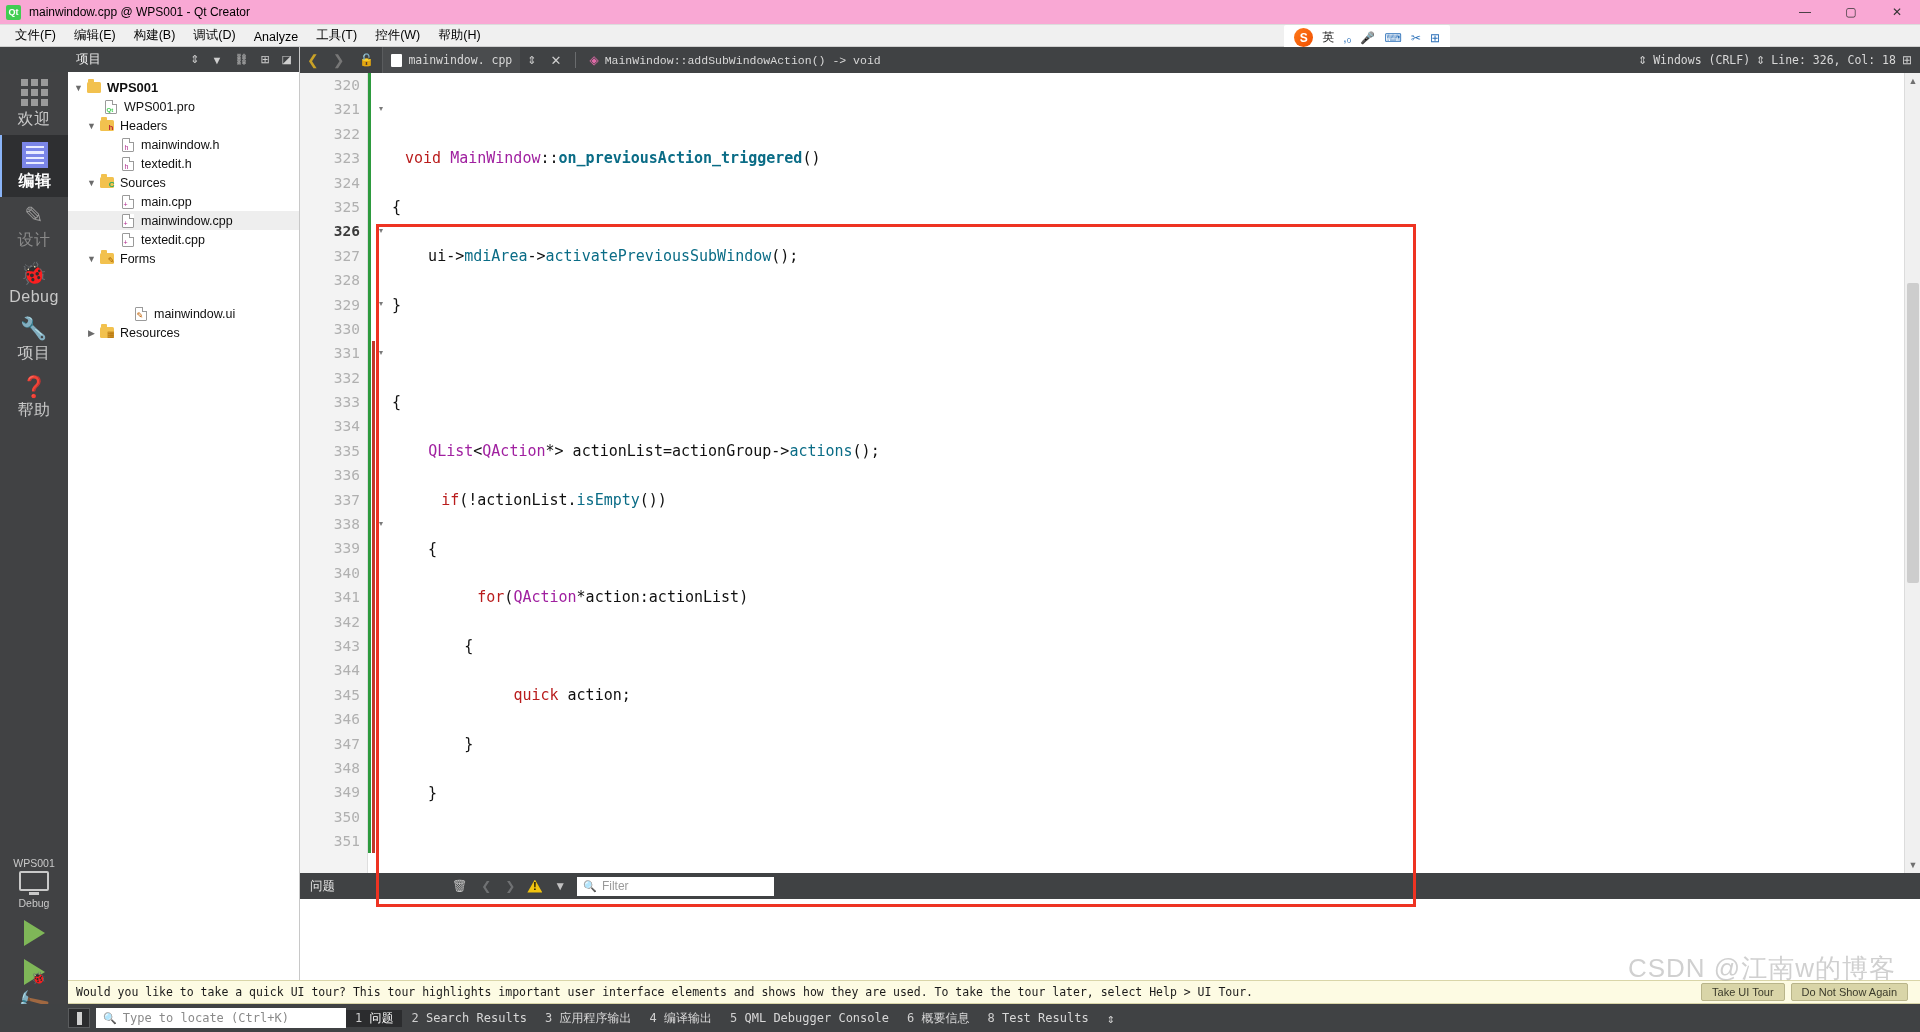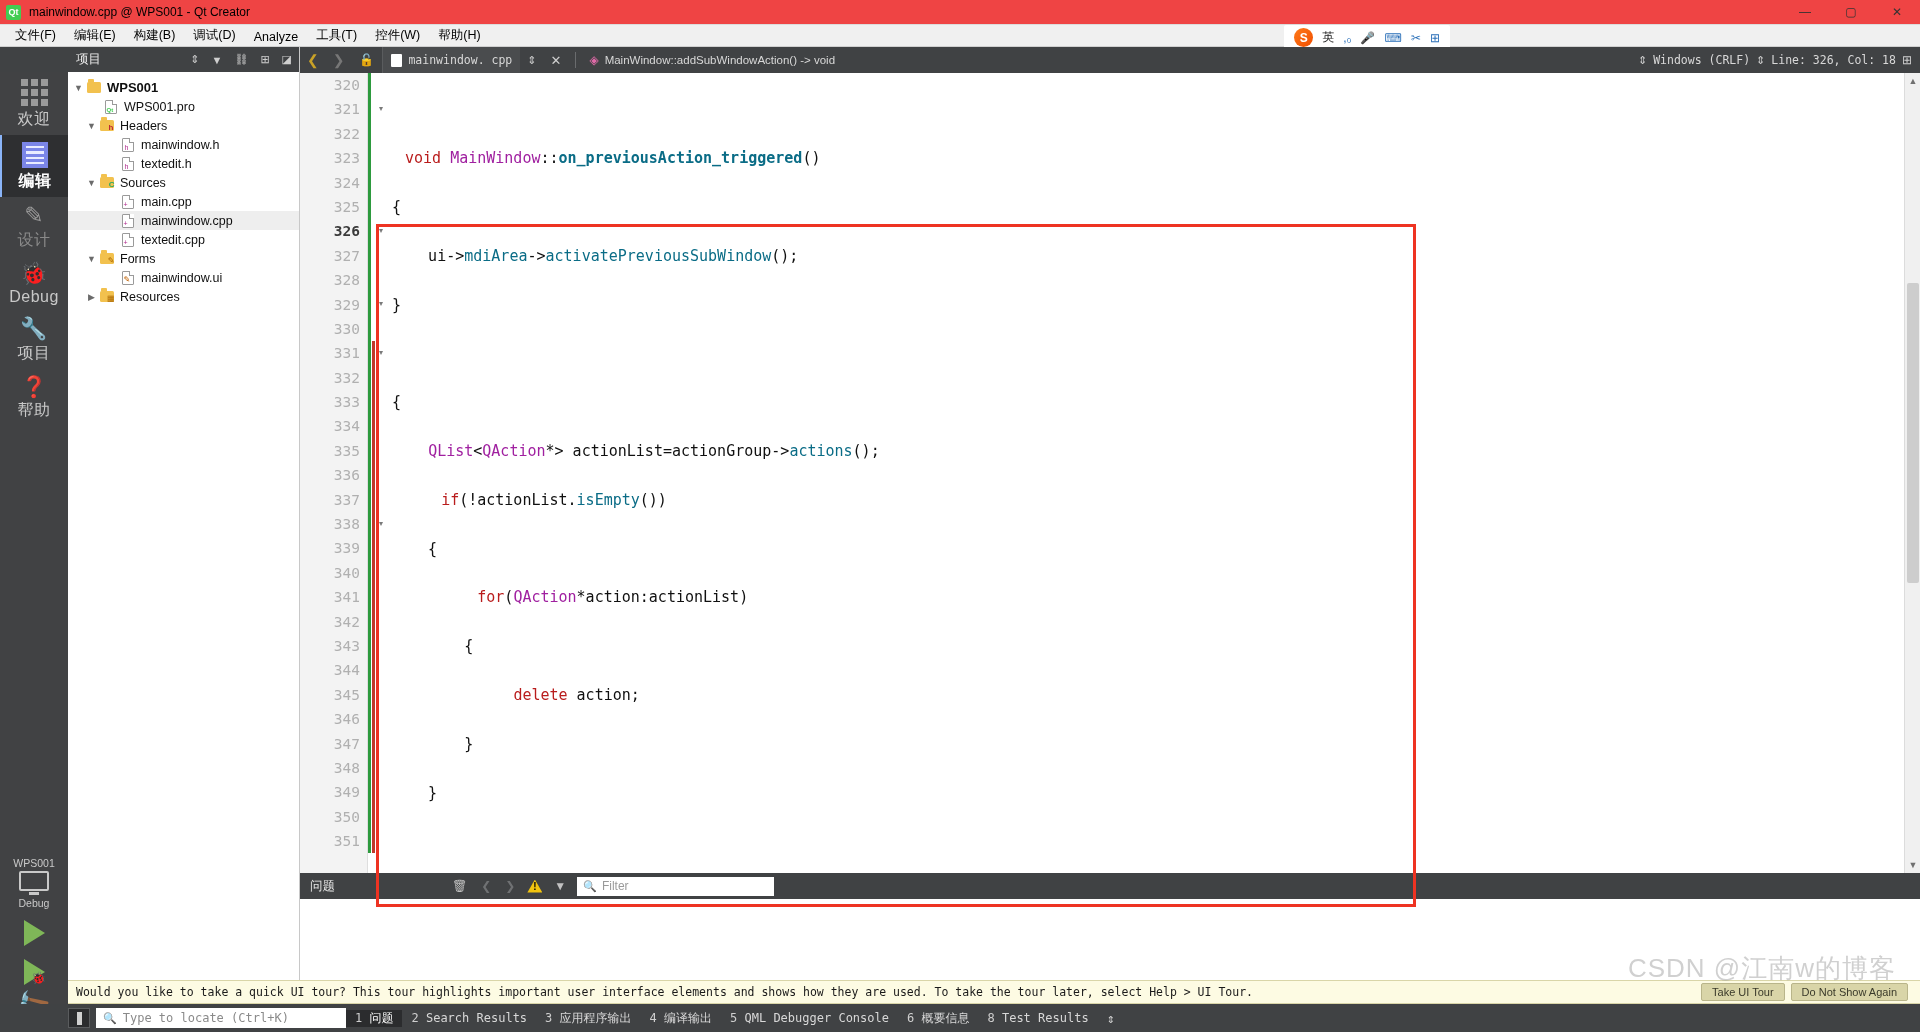--- a/index.html
+++ b/index.html
@@ -8,21 +8,21 @@
     overflow: hidden;
     background: #ffffff;
     font-family: "Liberation Sans", sans-serif;
     -webkit-font-smoothing: antialiased;
   }
   .app { position: relative; width: 1920px; height: 1032px; }
 
   
   .titlebar {
     position: absolute; left: 0; top: 0; width: 1920px; height: 25px;
-    background: #ef4444; display: flex; align-items: center;
+    background: #f9a8d4; display: flex; align-items: center;
     border-bottom: 1px solid #dcdcdc;
   }
   .qt-logo {
     width: 15px; height: 15px; margin-left: 6px; margin-right: 8px;
     background: #41cd52; border-radius: 2px;
     color: #ffffff; font-size: 9px; font-weight: bold;
     display: flex; align-items: center; justify-content: center;
     font-family: "Liberation Sans", sans-serif;
   }
   .title-text { font-size: 12px; color: #000; }
@@ -416,21 +416,21 @@
           </span>
         <span class="tlbl">textedit.cpp</span>
       </div>
       <div class="tr" style="padding-left:17px;">
         <span class="tw">▼</span>
         <span class="ico">
             <span class="fold f"></span>
           </span>
         <span class="tlbl">Forms</span>
       </div>
-      <div class="tr" style="padding-left:51px;">
+      <div class="tr" style="padding-left:64px;margin-top:36px;">
         <span class="ico">
             <span class="doc ui"></span>
           </span>
         <span class="tlbl">mainwindow.ui</span>
       </div>
       <div class="tr" style="padding-left:17px;">
         <span class="tw">▶</span>
         <span class="ico">
             <span class="fold r"></span>
           </span>
@@ -447,21 +447,21 @@
       <span class="lock-ic">🔓</span>
       <div class="tabchip">
         <span class="tab-doc"></span>
         <span style="font-family:'DejaVu Sans Mono',monospace;">mainwindow. cpp</span>
       </div>
       <span class="nav-ic" style="color:#cfcfcf;font-size:11px;">⇕</span>
       <span class="nav-ic" style="color:#cfcfcf;font-size:13px;">✕</span>
       <span class="sep"></span>
       <div class="symchip">
         <span class="sym-ic">◈</span>
-        <span style="font-family:Liberation Sans, sans-serif;">MainWindow::addSubWindowAction() -&gt; void</span>
+        <span style="font-family:Liberation Mono, monospace;">MainWindow::addSubWindowAction() -&gt; void</span>
       </div>
       <div class="ed-right">
         <span style="font-size:11px;color:#cfcfcf;">⇕</span>
         <span style="font-family:'DejaVu Sans Mono',monospace;">Windows (CRLF)</span>
         <span style="font-size:11px;color:#cfcfcf;">⇕</span>
         <span style="font-family:'DejaVu Sans Mono',monospace;">Line: 326, Col: 18</span>
         <span style="font-size:12px;color:#cfcfcf;">⊞</span>
       </div>
     </div>
 
@@ -518,21 +518,21 @@
 <div class="ln">{</div>
 <div class="ln">    ui-&gt;<span class="fn">mdiArea</span>-&gt;<span class="fn">activatePreviousSubWindow</span>();</div>
 <div class="ln">}</div>
 <div class="ln"></div>
 <div class="ln">{</div>
 <div class="ln">    <span class="typ">QList</span>&lt;<span class="typ">QAction</span>*&gt; actionList=actionGroup-&gt;<span class="fn">actions</span>();</div>
 <div class="ln">    <span class="kw">if</span>(!actionList.<span class="fn">isEmpty</span>())</div>
 <div class="ln">    {</div>
 <div class="ln">        <span class="kw">for</span>(<span class="typ">QAction</span>*action:actionList)</div>
 <div class="ln">        {</div>
-<div class="ln">            <span class="kw">delete</span> action;</div>
+<div class="ln">            <span class="kw">quick</span> action;</div>
 <div class="ln">        }</div>
 <div class="ln">    }</div>
 
 
 
 
 
 
 
 

